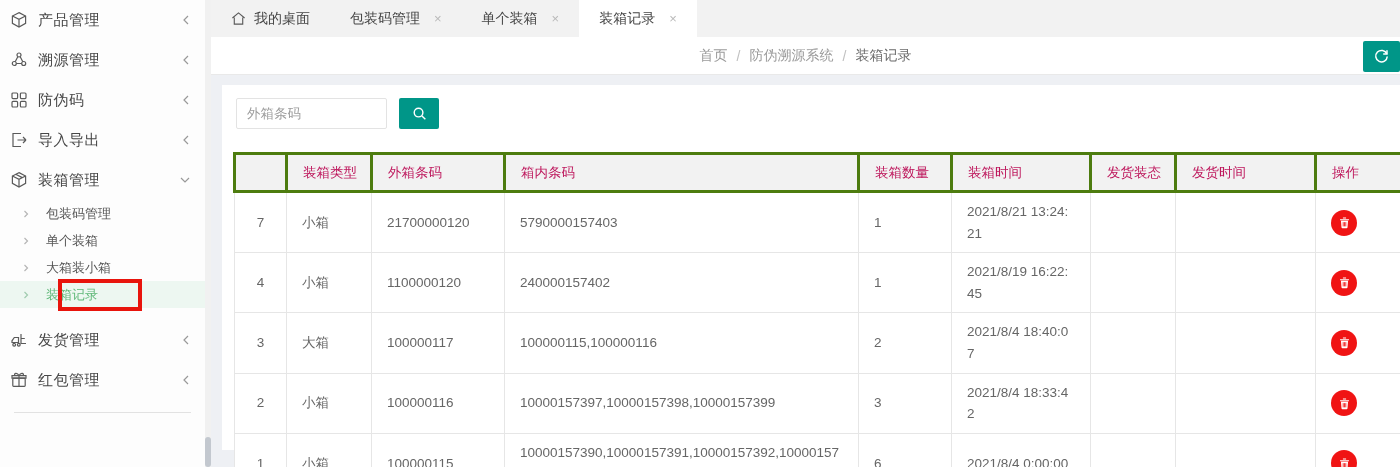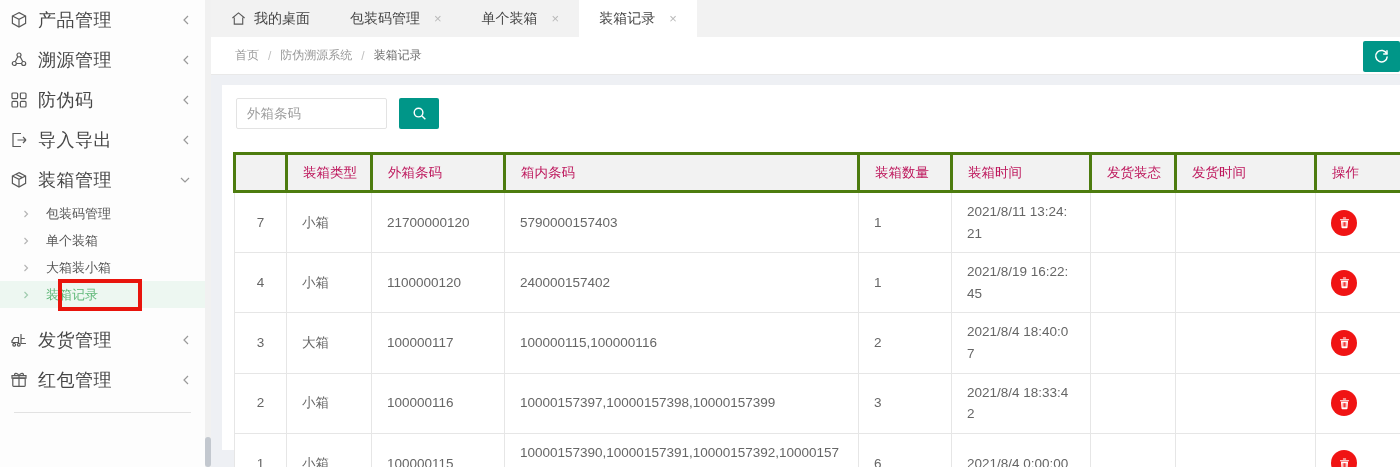--- a/index.html
+++ b/index.html
@@ -3,21 +3,21 @@
 <meta charset="utf-8">
 <style>
   * { margin:0; padding:0; box-sizing:border-box; }
   html,body { width:1400px; height:467px; overflow:hidden;
     font-family:"Liberation Sans","DejaVu Sans",sans-serif; background:#eef0f4; }
 
   
   .sidebar { position:absolute; left:0; top:0; width:205px; height:467px;
     background:#fdfdfd; z-index:2; }
   .side-item { height:40px; display:flex; align-items:center;
-    padding:0 14px 0 10px; font-size:18px; color:#474747; cursor:pointer; }
+    padding:0 14px 0 10px; font-size:15px; color:#474747; cursor:pointer; }
   .side-item .ico { width:18px; height:18px; margin-right:10px; flex:none; }
   .side-item .lbl { flex:1; letter-spacing:.5px; }
   .chev { flex:none; }
   .submenu { }
   .sub-item { height:27px; display:flex; align-items:center;
     padding-left:22px; font-size:13px; color:#565656; cursor:pointer; }
   .sub-item .arr { margin-right:16px; display:flex; }
   .sub-item.active { background:#edf7f1; color:#5fb878; }
   .side-divider { margin:12px 14px 4px 14px; border-top:1px solid #e2e2e2; }
   .annotation-box { position:absolute; left:58px; top:279px; width:84px; height:32px;
@@ -32,21 +32,21 @@
 
   .tabbar { height:37px; background:#f2f2f2; display:flex; align-items:stretch; }
   .tab { display:flex; align-items:center; padding:0 20px; font-size:14px;
     color:#454545; cursor:pointer; }
   .tab .home-ic { margin-right:8px; display:flex; }
   .tab .x { margin-left:14px; color:#b9b9b9; font-size:13px; }
   .tab.active { background:#ffffff; }
 
   .crumbbar { position:relative; height:38px; background:#ffffff;
     border-bottom:1px solid #e9e9e9; display:flex; align-items:center;
-    padding-left:24px; font-size:12px; color:#9a9a9a; }
+    padding-left:0; font-size:14px; color:#9a9a9a;justify-content:center; }
   .crumbbar .sep { margin:0 9px; color:#c0c0c0; }
   .crumbbar .crumb { cursor:pointer; }
   .crumbbar .crumb.cur { color:#6b6b6b; cursor:default; }
   .refresh-btn { position:absolute; right:0; top:4px; width:37px; height:31px;
     background:#009688; border:none; border-radius:2px; cursor:pointer;
     display:flex; align-items:center; justify-content:center; }
 
   .content { position:absolute; left:0; right:0; top:75px; bottom:0; background:#eef0f4; }
   .card { position:absolute; left:11px; top:10px; right:0; bottom:17px; background:#ffffff; }
 
@@ -319,21 +319,21 @@
             <th>操作</th>
           </tr>
         </thead>
         <tbody>
           <tr>
             <td>7</td>
             <td>小箱</td>
             <td>21700000120</td>
             <td>5790000157403</td>
             <td>1</td>
-            <td>2021/8/11 13:24:21</td>
+            <td>2021/8/21 13:24:21</td>
             <td></td>
             <td></td>
             <td>
               <button class="trash-btn">
                 <svg width="13" height="13" viewBox="0 0 14 14">
                     <path fill="#fff" d="M2.2 3.4h9.6v1.1H2.2zM5.3 1.6h3.4v1.2H5.3zM3.2 5.2h7.6l-.55 7a1 1 0 0 1-1 .9H4.75a1 1 0 0 1-1-.9z"></path>
                     <path stroke="#f01414" stroke-width=".9" d="M5.6 6.6v4.6M7 6.6v4.6M8.4 6.6v4.6"></path>
                   </svg>
               </button>
             </td>

